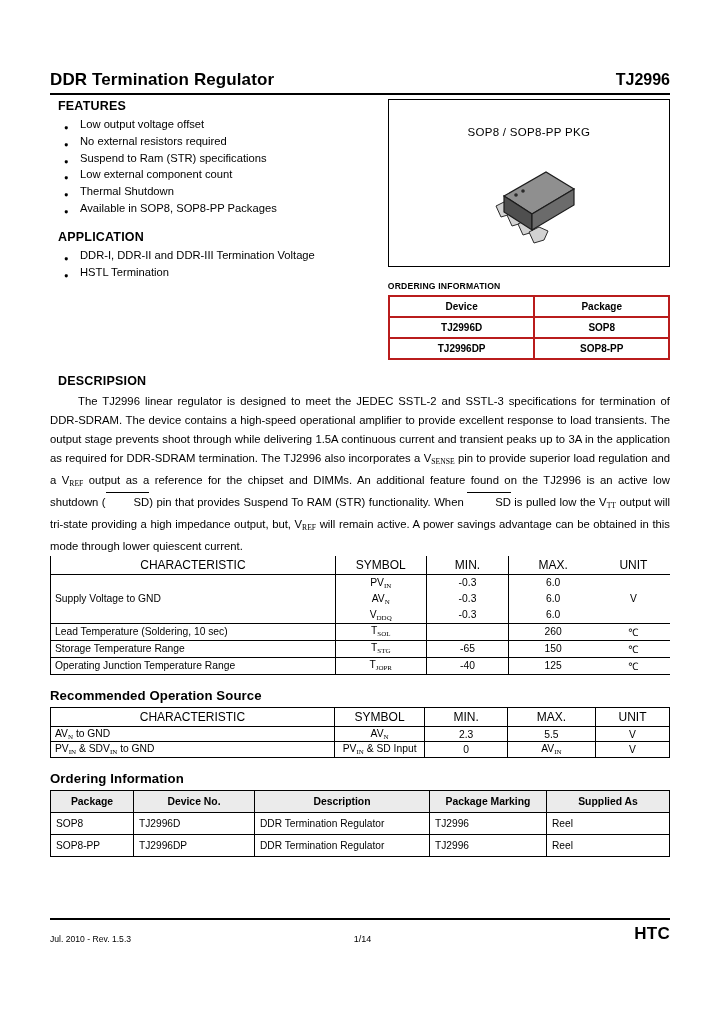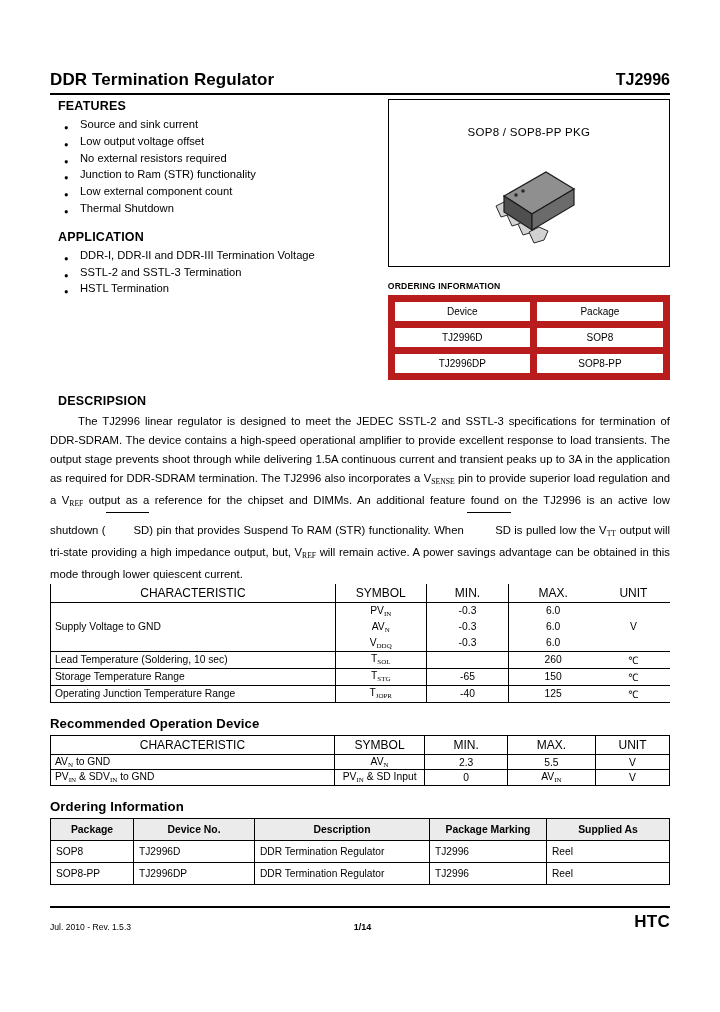--- a/index.html
+++ b/index.html
@@ -107,39 +107,39 @@
     margin-top: 14px;
     margin-bottom: 4px;
     letter-spacing: 0.2px;
   }
   table.tbl {
     border-collapse: collapse;
     width: 100%;
     font-size: 10px;
   }
   table.tbl td, table.tbl th {
-    border: 7px solid #b91c1c;
+    border: 2px solid #b91c1c;
     padding: 3px 4px;
-    font-weight: normal;
+    font-weight: bold;
     text-align: center;
   }
   table.ord-right td { height: 13px; font-size: 10px; }
 
   
   .descrip-body {
     font-size: 11.3px;
     line-height: 19px;
     text-align: justify;
     margin-top: 4px;
     text-indent: 28px;
   }
   sub { font-size: 0.68em; vertical-align: -0.22em; font-family: Liberation Serif, serif; }
   .ovl {
     border-top: 1.2px solid #000;
-    padding-top: 12px;
+    padding-top: 4px;
     display: inline-block;
     line-height: 1.05;
   }
 
   
   h2.major {
     font-size: 13.2px;
     font-weight: bold;
     margin: 13px 0 4px 0;
     letter-spacing: 0.1px;
@@ -189,57 +189,56 @@
     text-align: center;
     background: #ebebeb;
     font-size: 10.4px;
   }
   table.ordbig td.l { text-align: left; }
 
   
   .footer {
     position: absolute;
     left: 50px; right: 50px;
-    bottom: 80px;
+    bottom: 68px;
     border-top: 2.2px solid #000;
     padding-top: 4px;
     display: flex;
     align-items: flex-end;
   }
   .f-left  { font-size: 8.6px; flex: 0 0 auto; }
-  .f-mid   { font-size: 9px; flex: 1 1 auto; text-align: center; margin-left: -40px; font-weight: bold;}
+  .f-mid   { font-size: 9px; flex: 1 1 auto; text-align: center; margin-left: -40px;}
   .f-right { font-size: 17px; font-weight: bold; flex: 0 0 auto; letter-spacing:0.3px;}
 </style>
 </head>
 <body>
 
 <div class="page">
 
   <div class="doc-header">
     <div class="doc-title">DDR Termination Regulator</div>
     <div class="part-number">TJ2996</div>
   </div>
 
   <div class="top-area">
 
     <div class="left-col">
       <div class="section-head">FEATURES</div>
       <ul class="bullets">
-        <li>Source and sink current</li>
         <li>Low output voltage offset</li>
         <li>No external resistors required</li>
-        <li>Junction to Ram (STR) functionality</li>
+        <li>Suspend to Ram (STR) specifications</li>
         <li>Low external component count</li>
         <li>Thermal Shutdown</li>
+        <li>Available in SOP8, SOP8-PP Packages</li>
       </ul>
 
       <div class="section-head app-head">APPLICATION</div>
       <ul class="bullets">
         <li>DDR-I, DDR-II and DDR-III Termination Voltage</li>
-        <li>SSTL-2 and SSTL-3 Termination</li>
         <li>HSTL Termination</li>
       </ul>
     </div>
 
     <div class="right-col">
       <div class="pkg-box">
         <div class="pkg-label">SOP8 / SOP8-PP PKG</div>
         <div class="chip-wrap">
           <svg width="110" height="86" viewBox="0 0 110 86">
 
@@ -336,21 +335,21 @@
     <tr>
       <td class="charac">Operating Junction Temperature Range</td>
       <td><span>T</span><sub>JOPR</sub></td>
       <td>-40</td>
       <td class="nb-right">125</td>
       <td class="nb-left nb-right">℃</td>
     </tr>
   </tbody>
     </table>
 
-  <h2 class="major">Recommended Operation Device</h2>
+  <h2 class="major">Recommended Operation Source</h2>
   <table class="spec">
     <tbody>
         <tr>
       <td class="hdr" style="width:298px">CHARACTERISTIC</td>
       <td class="hdr" style="width:86px">SYMBOL</td>
       <td class="hdr" style="width:80px">MIN.</td>
       <td class="hdr" style="width:86px">MAX.</td>
       <td class="hdr" style="width:70px">UNIT</td>
     </tr>
     <tr>

